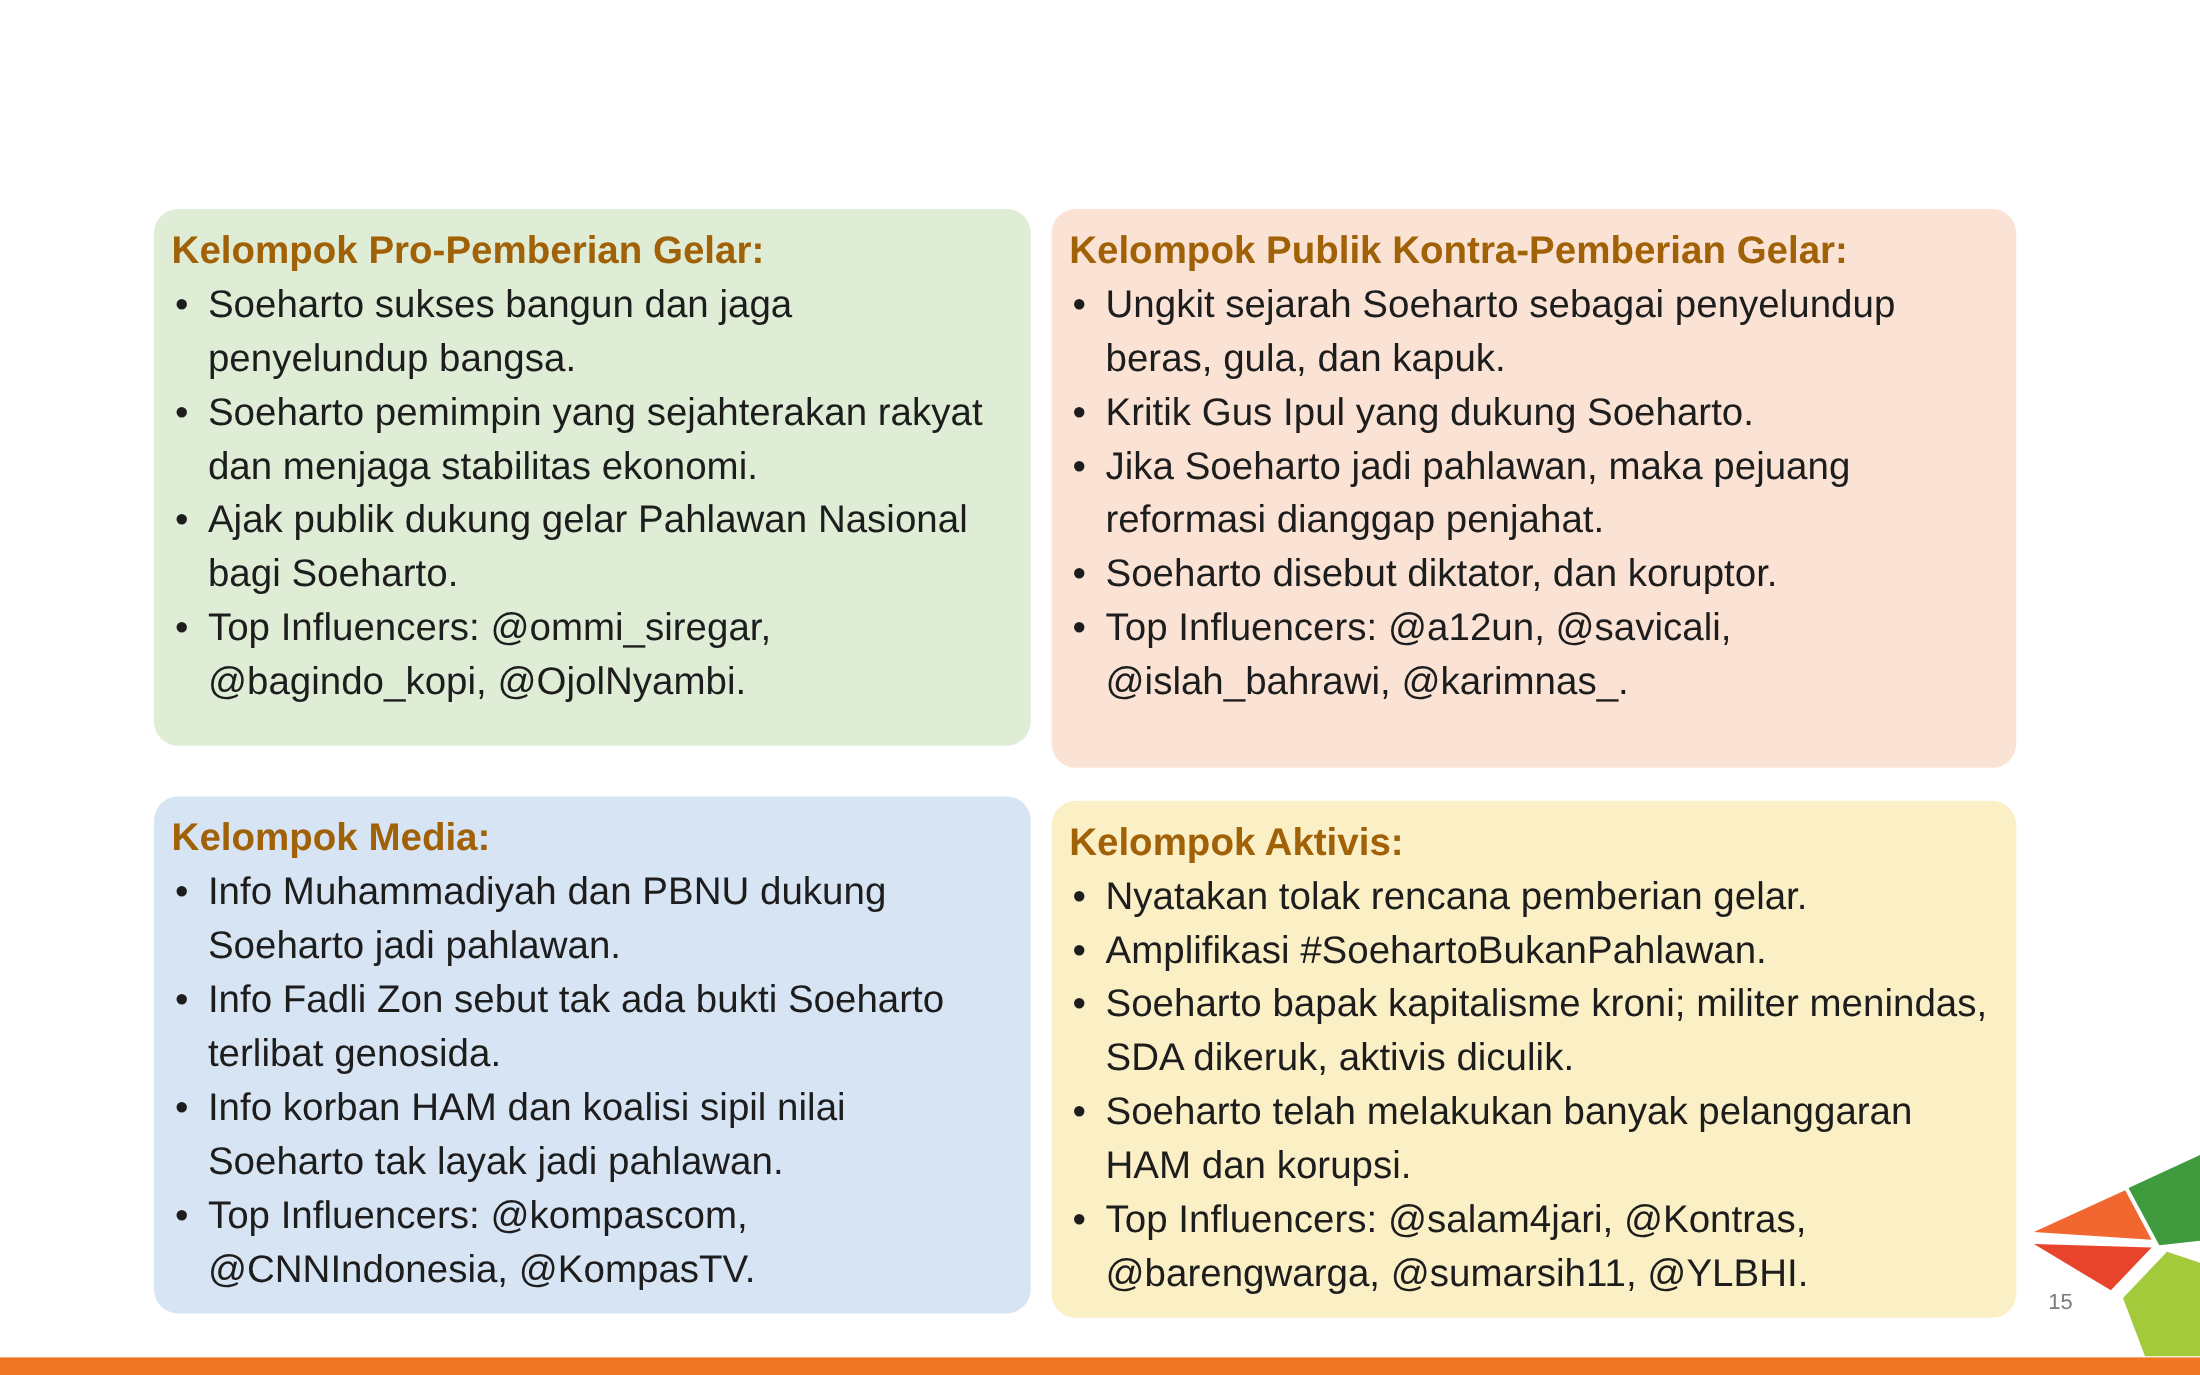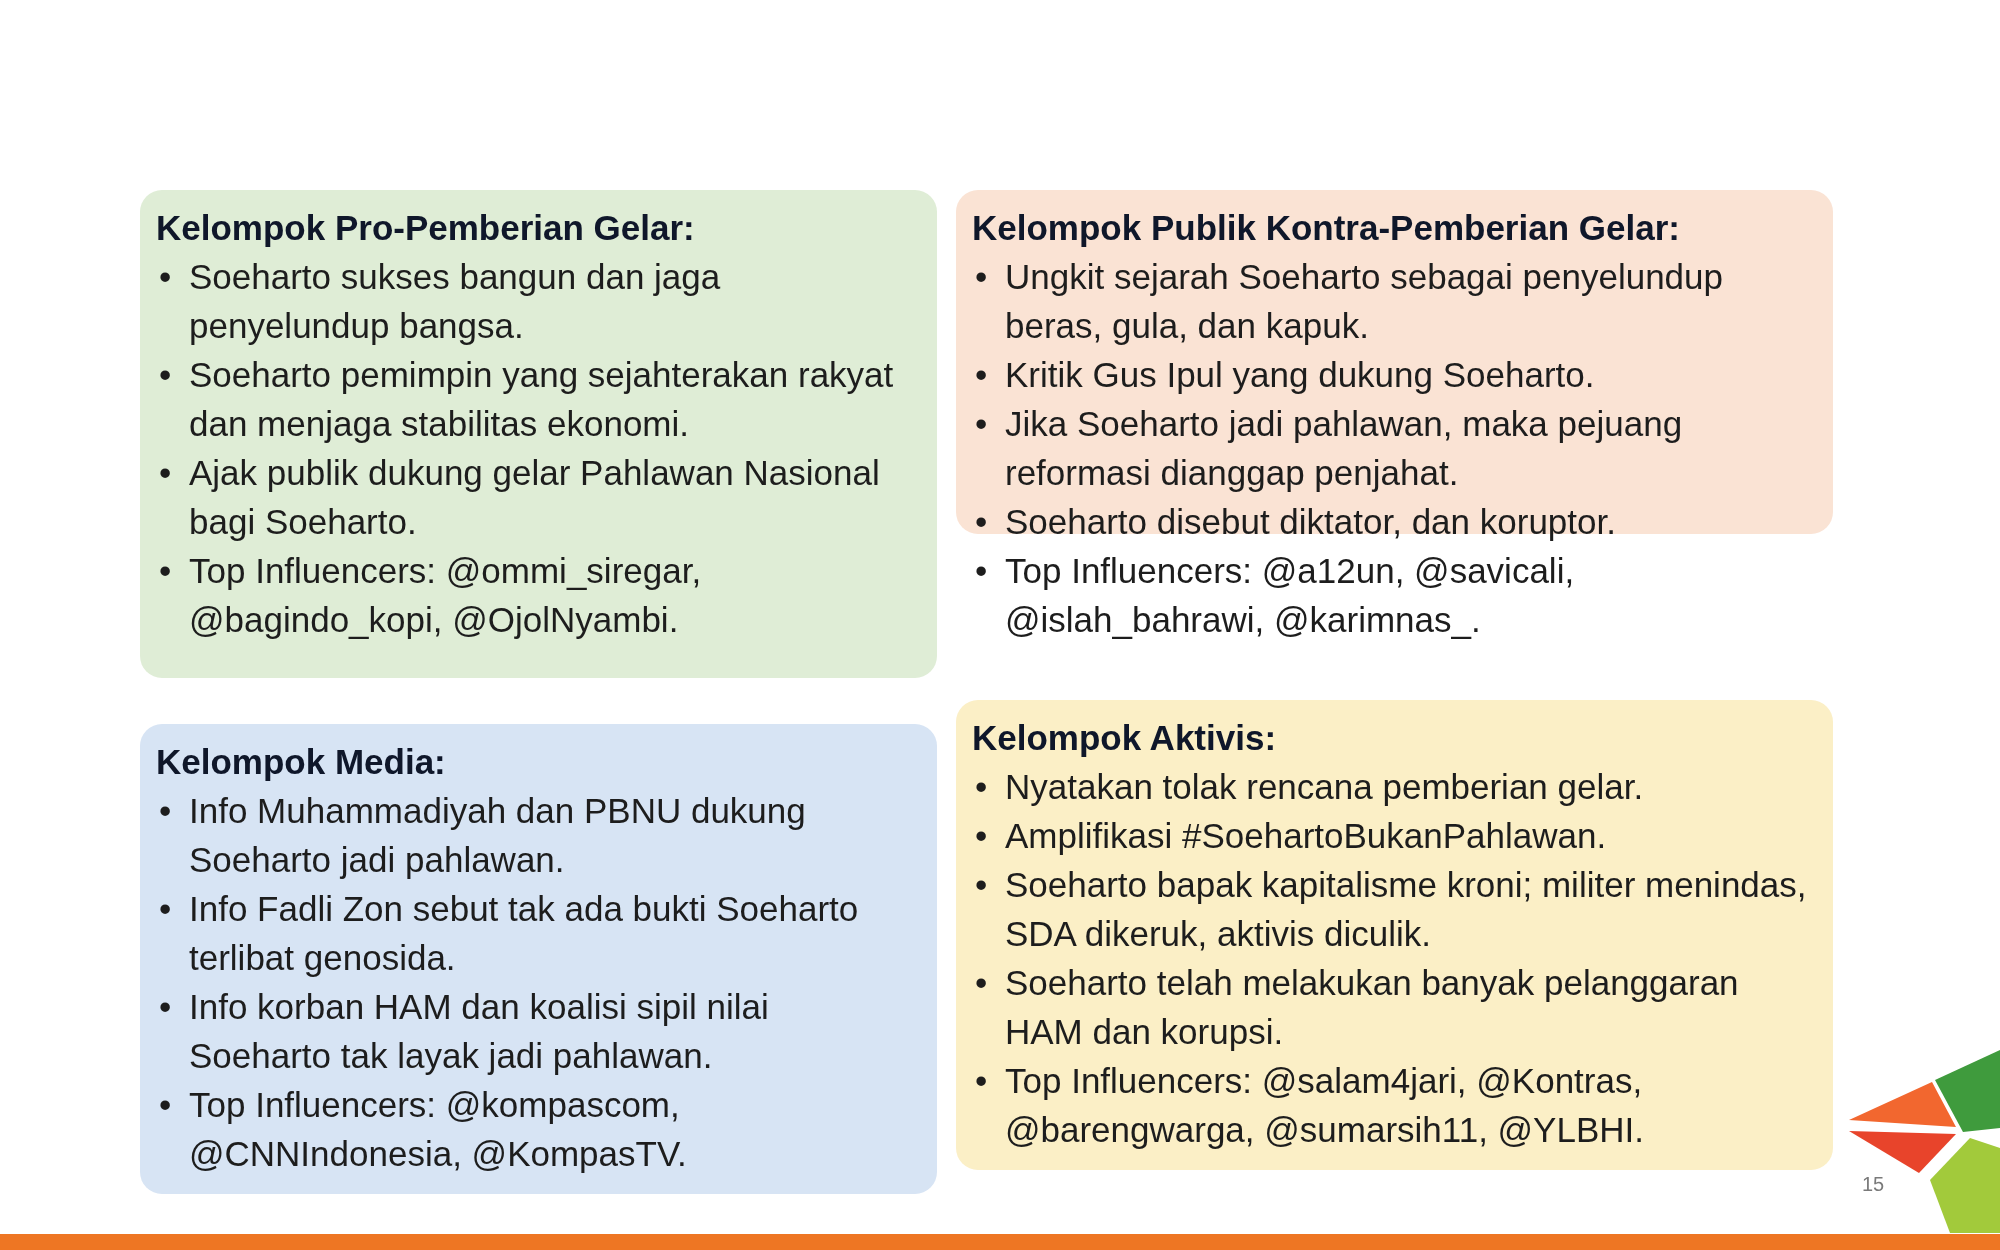--- a/index.html
+++ b/index.html
@@ -48,29 +48,29 @@
   .group-box{
     position:absolute;
     box-sizing:border-box;
     border-radius:22px;
     padding:13px 20px 0 16px;
     font-size:35px;
     line-height:49px;
     color:var(--body-text,#1d1d1d);
   }
   .group-box:nth-child(1){left:140px;top:190px;width:797px;height:488px;}
-  .group-box:nth-child(2){left:956px;top:190px;width:877px;height:344px;}
+  .group-box:nth-child(2){left:956px;top:190px;width:877px;height:508px;}
   .group-box:nth-child(3){left:140px;top:700px;width:797px;height:470px;}
   .group-box:nth-child(4){left:956px;top:700px;width:877px;height:470px;}
   .group-title{
     margin:0;
     font-size:35px;
     line-height:49px;
     font-weight:700;
-    color:#0f172a;
+    color:#a16207;
   }
   .bullet-list{margin:0;padding:0;list-style:none;}
   .bullet-item{display:flex;}
   .bullet-dot{flex:0 0 30px;width:30px;padding-left:3px;}
   .bullet-text{flex:1;}
   
   .footer-bar{
     position:absolute;
     left:0;bottom:0;
     width:2000px;height:16px;
@@ -155,21 +155,21 @@
           <li class="bullet-item">
             <span class="bullet-dot">•</span>
             <span class="bullet-text">Info korban HAM dan koalisi sipil nilai Soeharto tak layak jadi pahlawan.</span>
           </li>
           <li class="bullet-item">
             <span class="bullet-dot">•</span>
             <span class="bullet-text">Top Influencers: @kompascom, @CNNIndonesia, @KompasTV.</span>
           </li>
         </ul>
     </section>
-      <section class="group-box" style="background: rgb(251, 239, 198);">
+      <section class="group-box" style="background: rgb(251, 239, 198); margin-top: 28px;">
       <h2 class="group-title">Kelompok Aktivis:</h2>
       <ul class="bullet-list">
           <li class="bullet-item">
             <span class="bullet-dot">•</span>
             <span class="bullet-text">Nyatakan tolak rencana pemberian gelar.</span>
           </li>
           <li class="bullet-item">
             <span class="bullet-dot">•</span>
             <span class="bullet-text">Amplifikasi #SoehartoBukanPahlawan.</span>
           </li>

